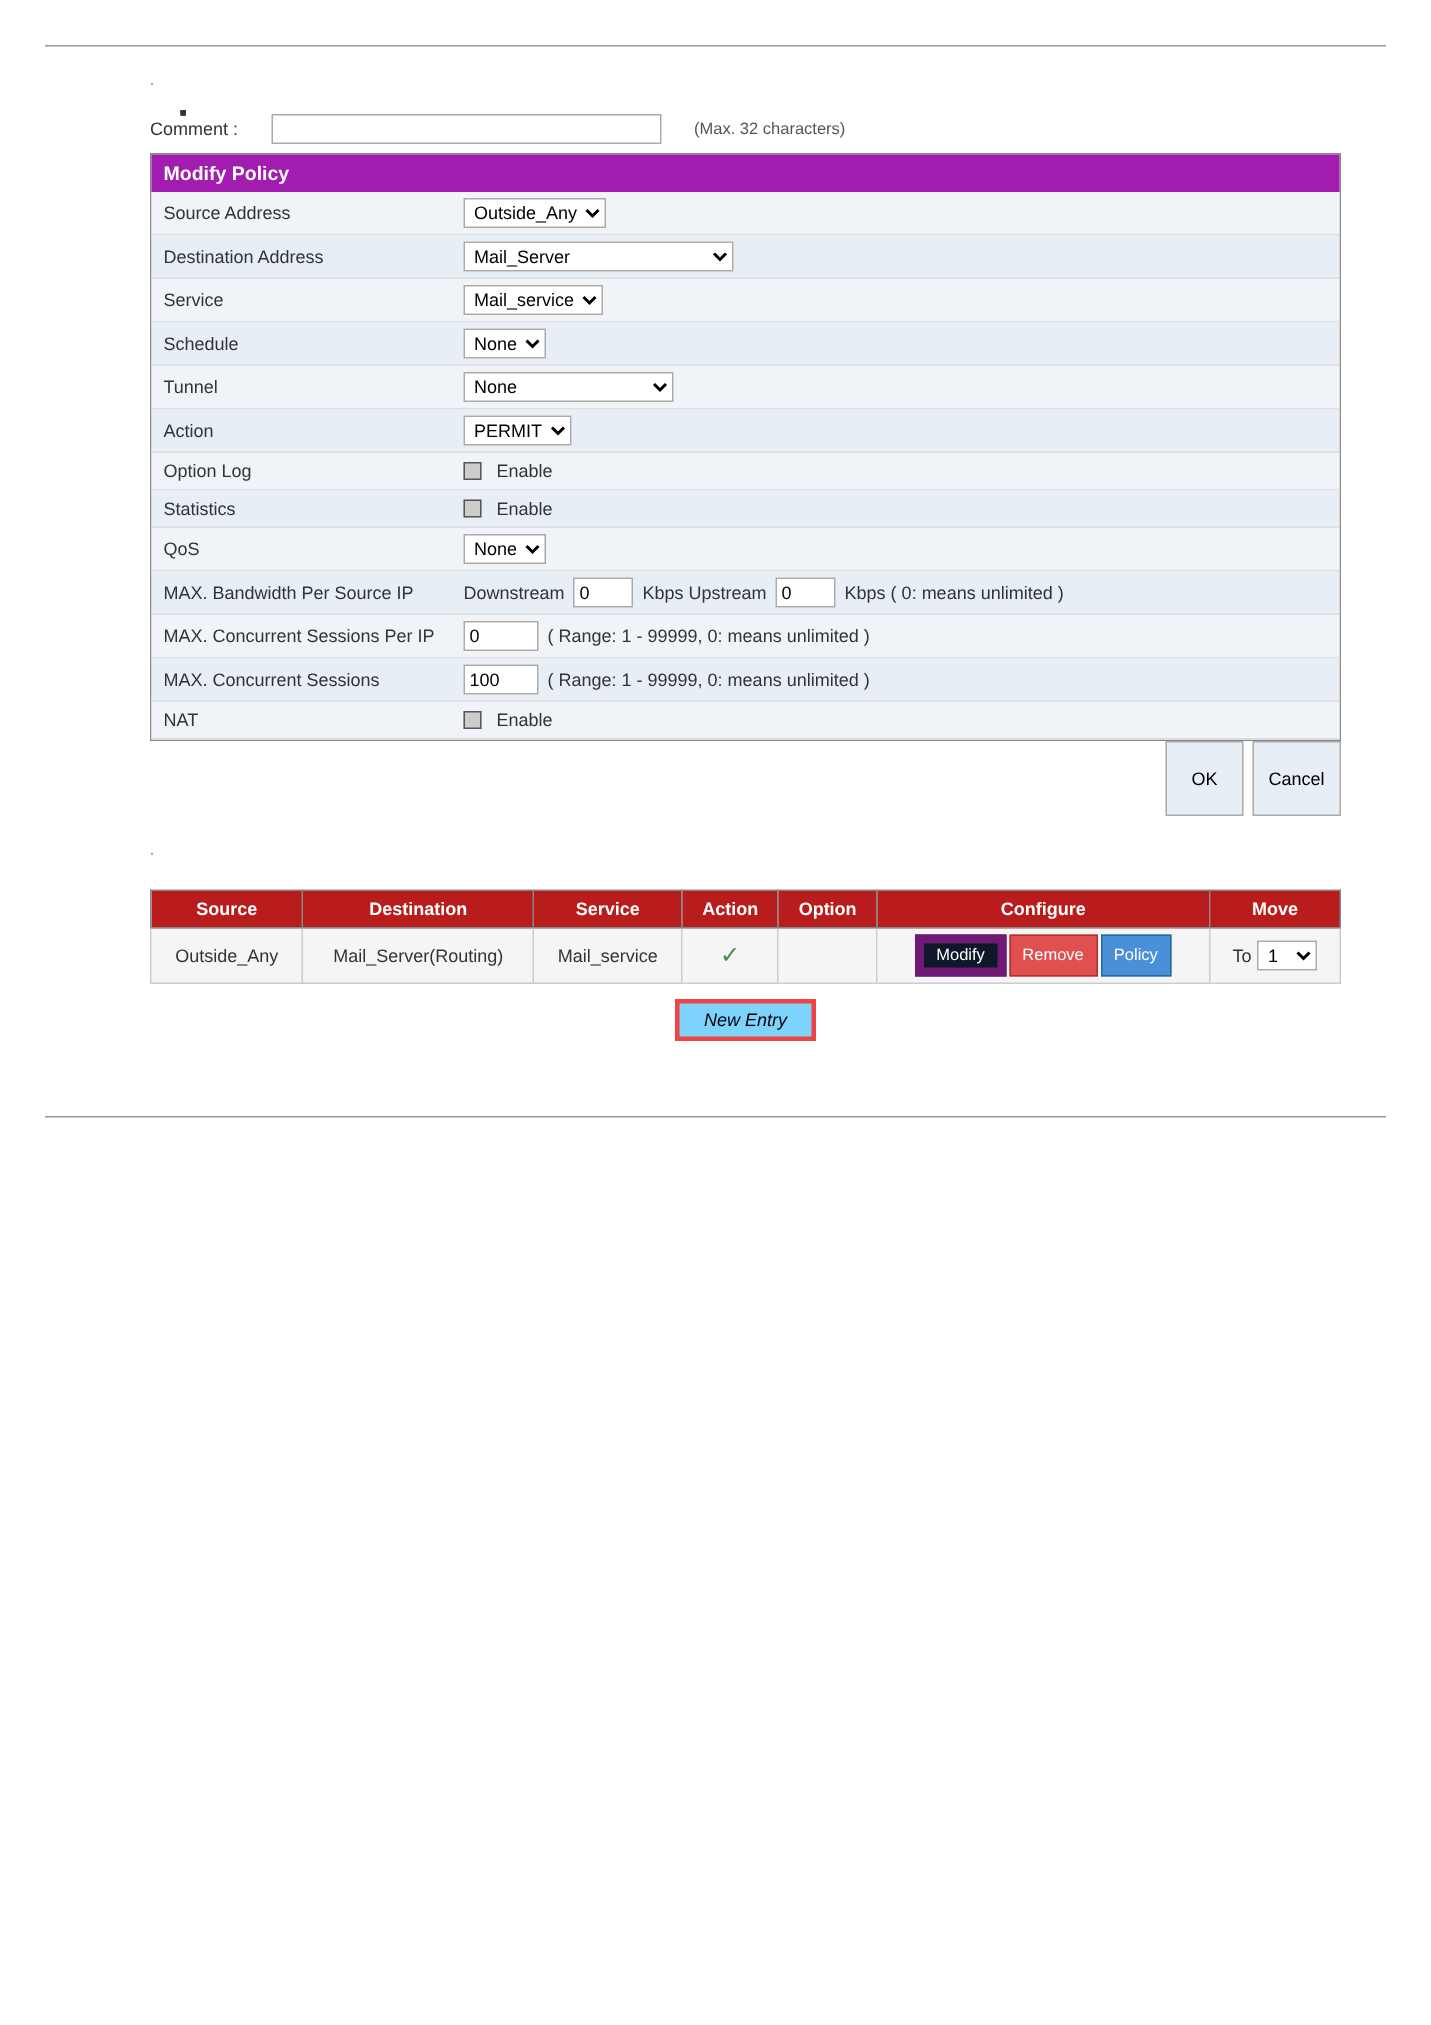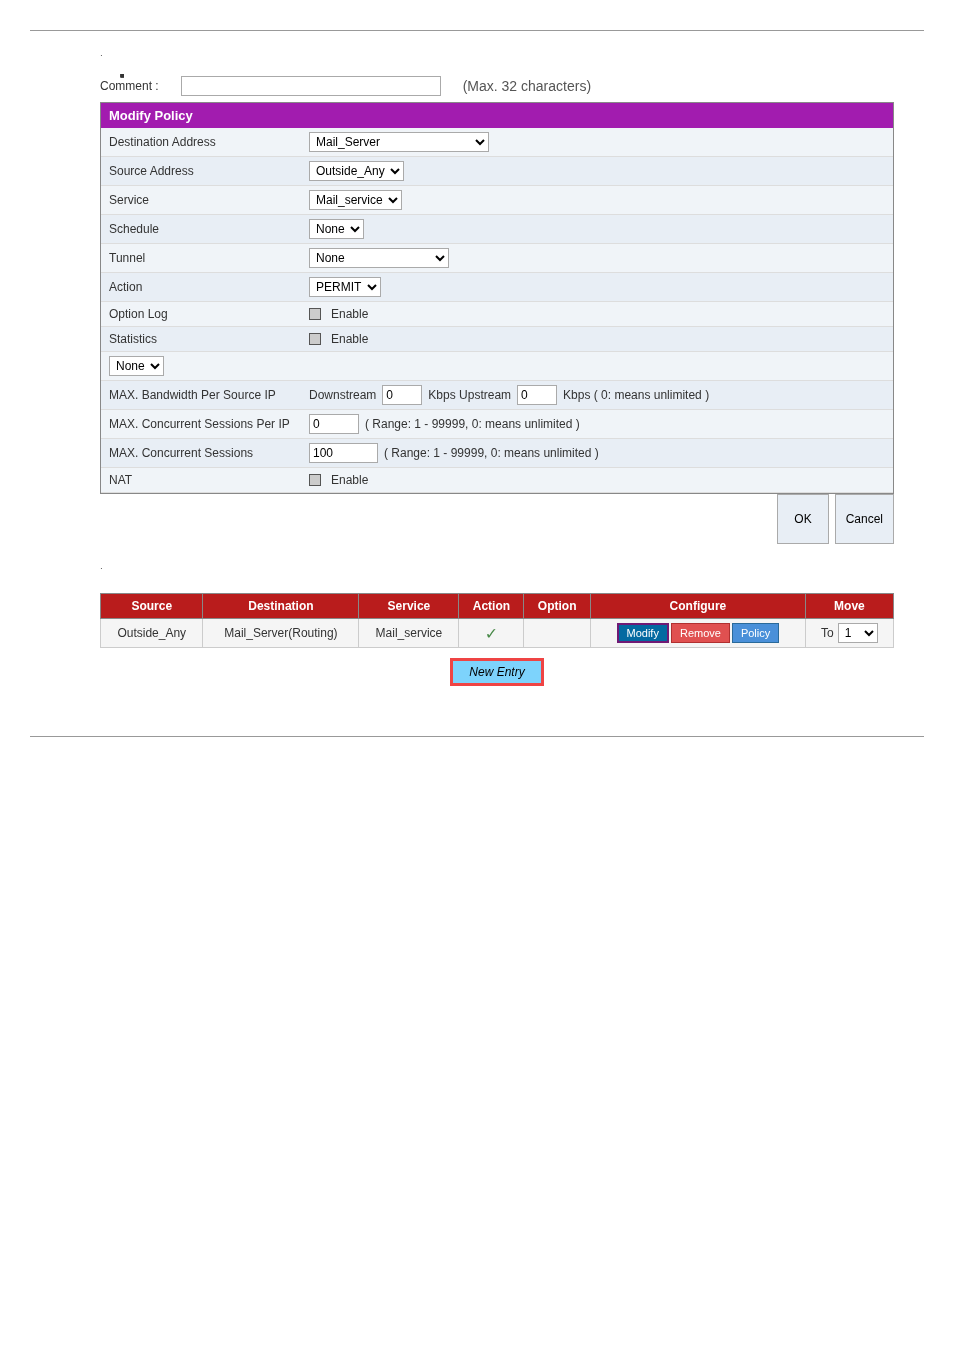--- a/index.html
+++ b/index.html
@@ -61,21 +61,21 @@
     }
     .comment-input {
       width: 260px;
       height: 20px;
       border: 1px solid #aaa;
       font-size: 12px;
       padding: 1px 3px;
     }
     .comment-hint {
       color: #555;
-      font-size: 14px;
+      font-size: 11px;
     }
     .modify-policy-header {
       background: #a21caf;
       color: #fff;
       padding: 5px 8px;
       font-size: 13px;
       font-weight: bold;
     }
     .policy-row {
       display: flex;
@@ -183,23 +183,23 @@
       text-align: center;
     }
     .policy-list-table td {
       padding: 4px 8px;
       font-size: 12px;
       border: 1px solid #ccc;
       text-align: center;
       background: #f5f5f5;
     }
     .btn-modify {
-      background: #0369a1;
+      background: #0f172a;
       color: #fff;
-      border: 2px solid #701a75;
+      border: 6px solid #701a75;
       padding: 2px 8px;
       font-size: 11px;
       cursor: pointer;
       text-align: center;
     }
     .btn-remove {
       background: #e05050;
       color: #fff;
       border: 1px solid #b03030;
       padding: 2px 8px;
@@ -268,38 +268,38 @@
     <div class="comment-row">
       <span class="comment-label">Comment :</span>
       <input class="comment-input" type="text" placeholder="" style="">
       <span class="comment-hint">(Max. 32 characters)</span>
     </div>
 
     <div class="header-table-box">
       <div class="modify-policy-header">Modify Policy</div>
 
       <div class="policy-row">
+        <div class="policy-label">Source Address</div>
+        <div class="policy-value">
+          <select>
+            <option>Outside_Any</option>
+          </select>
+        </div>
+      </div>
+
+      <div class="policy-row">
         <div class="policy-label">Destination Address</div>
         <div class="policy-value">
           <select style="width:180px;">
             <option>Mail_Server</option>
           </select>
         </div>
       </div>
 
       <div class="policy-row">
-        <div class="policy-label">Source Address</div>
-        <div class="policy-value">
-          <select>
-            <option>Outside_Any</option>
-          </select>
-        </div>
-      </div>
-
-      <div class="policy-row">
         <div class="policy-label">Service</div>
         <div class="policy-value">
           <select>
             <option>Mail_service</option>
           </select>
         </div>
       </div>
 
       <div class="policy-row">
         <div class="policy-label">Schedule</div>
@@ -338,20 +338,21 @@
 
       <div class="policy-row">
         <div class="policy-label">Statistics</div>
         <div class="policy-value">
           <input type="checkbox" style="">
           <span class="enable-label">Enable</span>
         </div>
       </div>
 
       <div class="policy-row">
+        <div class="policy-label">QoS</div>
         <div class="policy-value">
           <select>
             <option>None</option>
           </select>
         </div>
       </div>
 
       <div class="policy-row">
         <div class="policy-label">MAX. Bandwidth Per Source IP</div>
         <div class="policy-value">
@@ -369,21 +370,21 @@
         <div class="policy-label">MAX. Concurrent Sessions Per IP</div>
         <div class="policy-value">
           <input type="text" value="0" style="width: 50px;">
           <span>( Range: 1 - 99999, 0: means unlimited )</span>
         </div>
       </div>
 
       <div class="policy-row">
         <div class="policy-label">MAX. Concurrent Sessions</div>
         <div class="policy-value">
-          <input type="text" value="100" style="width: 69px;">
+          <input type="text" value="100" style="width: 50px;">
           <span>( Range: 1 - 99999, 0: means unlimited )</span>
         </div>
       </div>
 
       <div class="policy-row">
         <div class="policy-label">NAT</div>
         <div class="policy-value">
           <input type="checkbox" style="">
           <span class="enable-label">Enable</span>
         </div>

